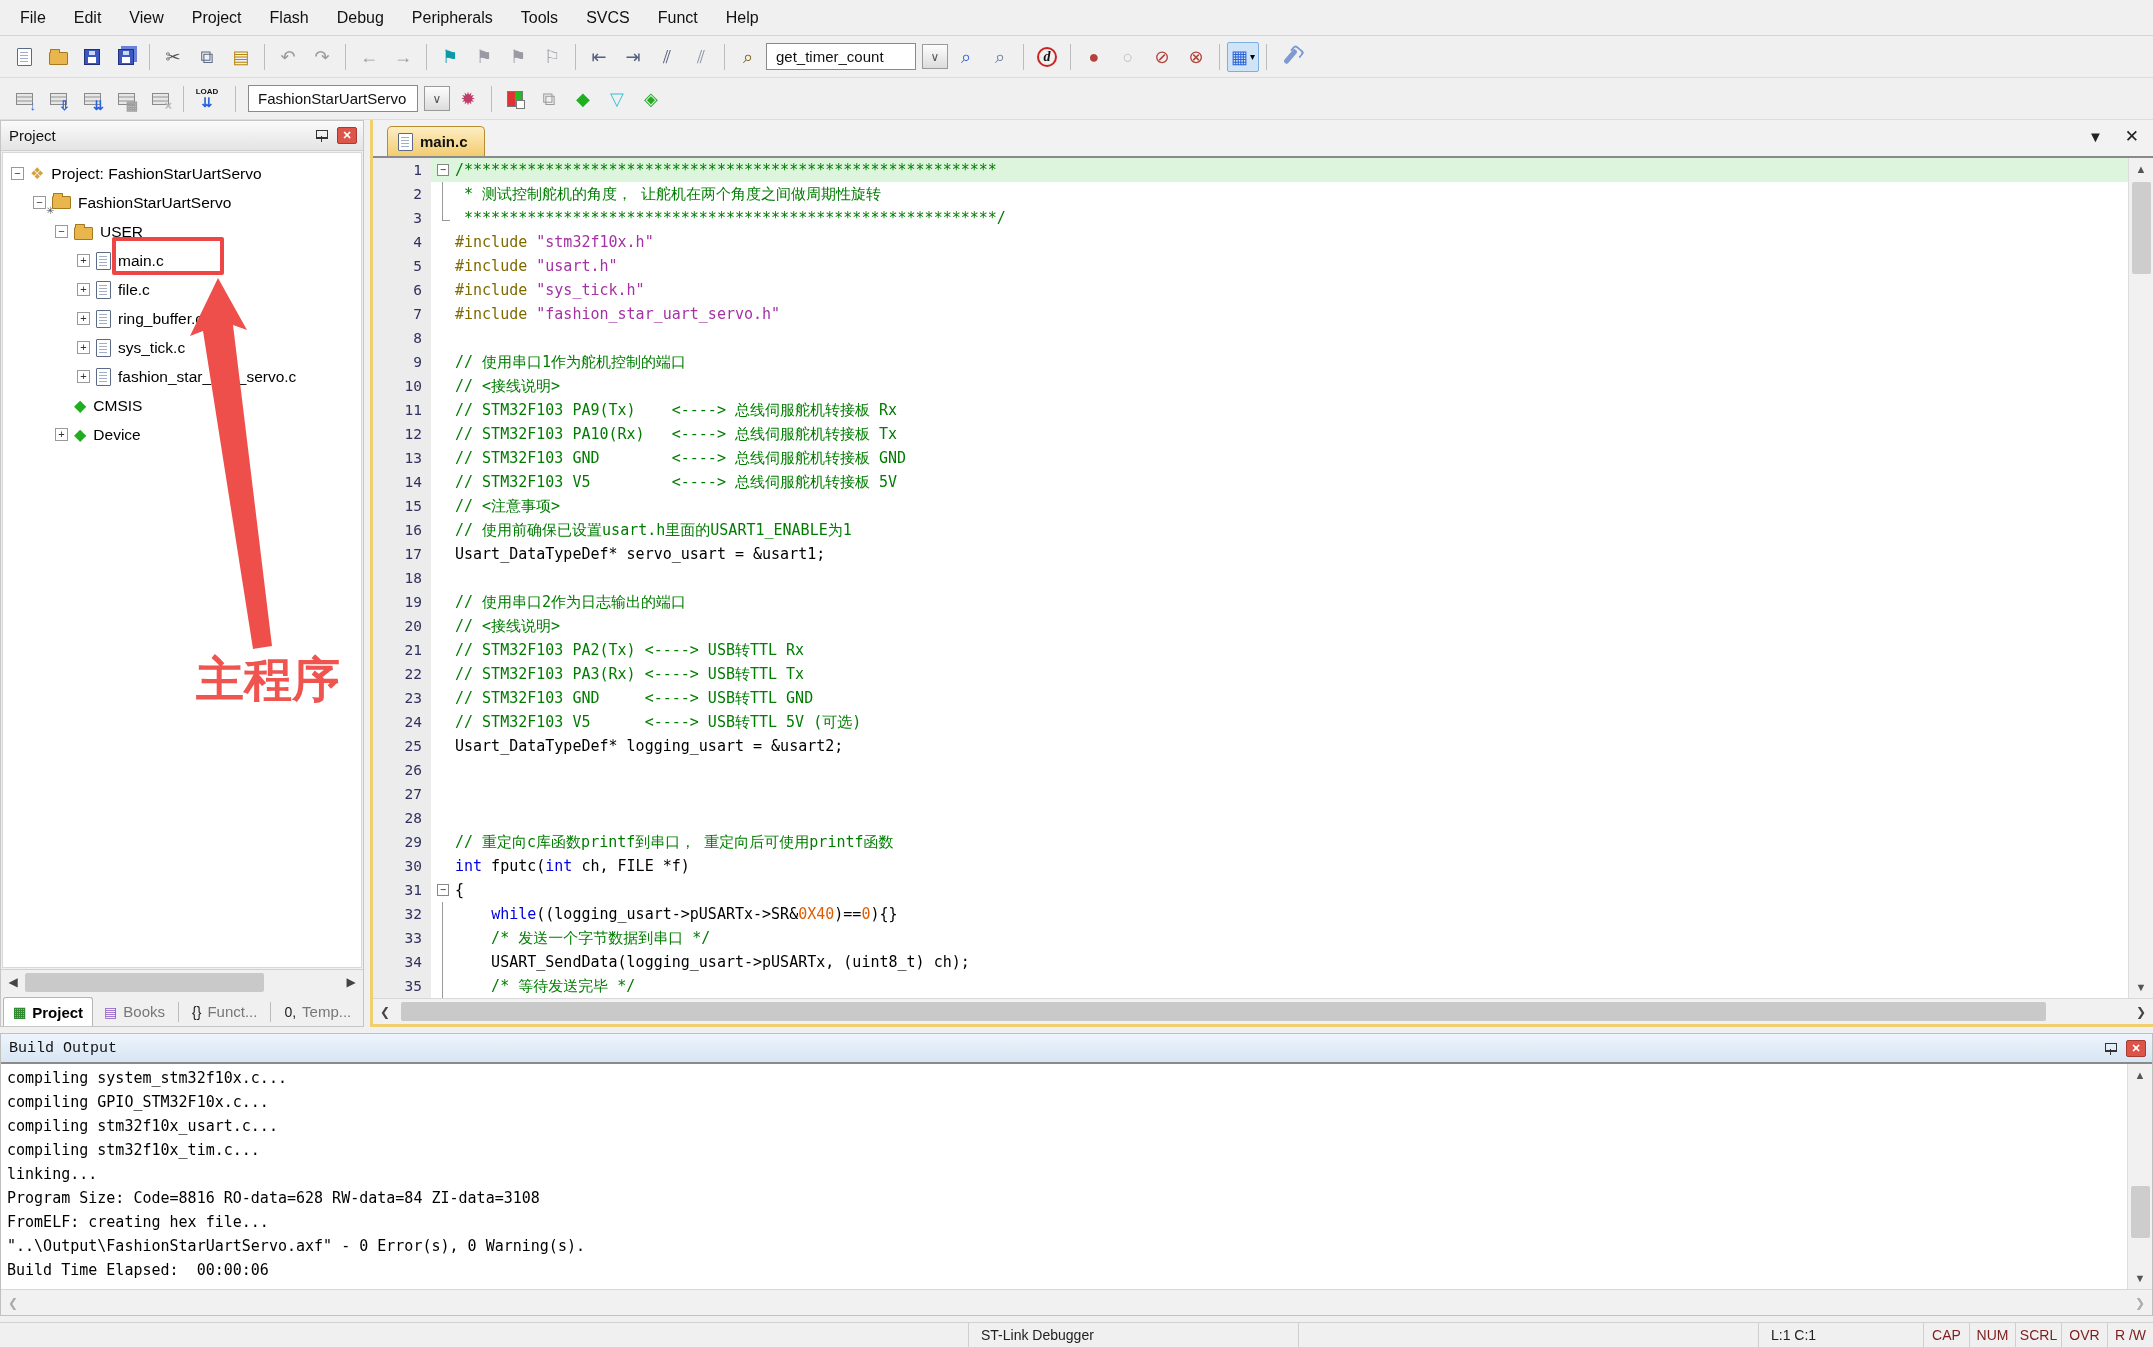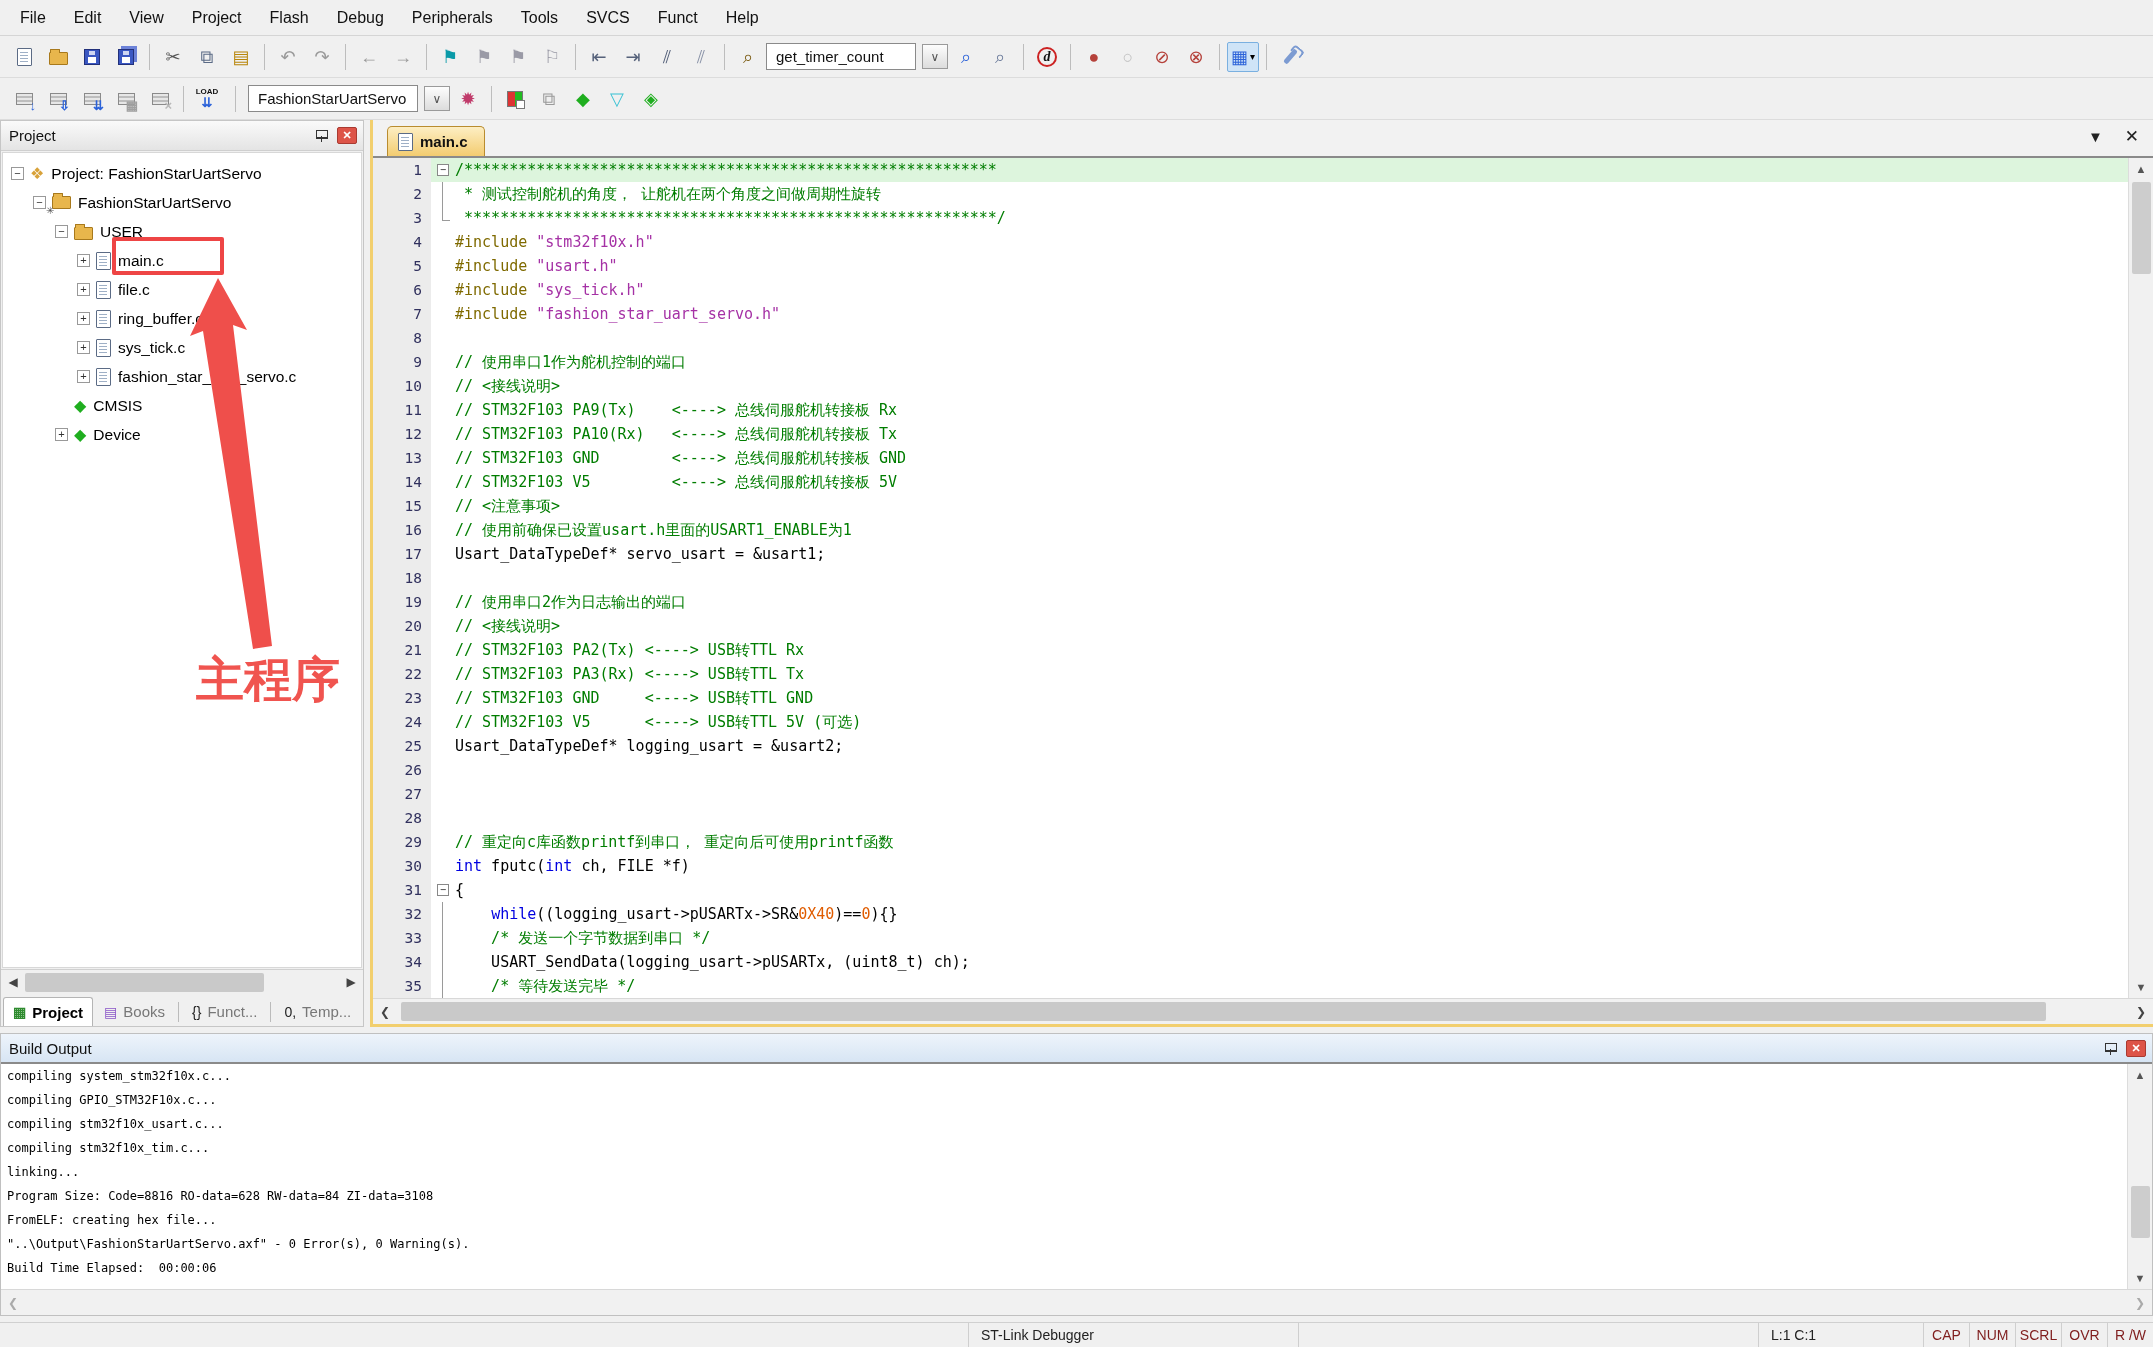--- a/index.html
+++ b/index.html
@@ -96,23 +96,23 @@
   .vthumb { position:absolute; left:3px; width:19px; background:#cdcdcd; border-radius:2px; }
   .hscroll { height:26px; display:flex; align-items:center; background:#f1f1f1; border-top:1px solid #d8d8d8; }
   .harrow { width:24px; height:26px; display:flex; align-items:center; justify-content:center; font-size:12px; color:#444; }
   .htrack { flex:1; height:100%; position:relative; }
   .hthumb { position:absolute; top:3px; height:19px; background:#c9c9c9; border-radius:2px; }
 
   
   .v-gap { height:6px; }
   .build { height:283px; display:flex; flex-direction:column; border:1px solid #c0c0c0; background:#fff; }
   .build-header { height:30px; display:flex; align-items:center; padding:0 6px 0 8px; background:linear-gradient(#eef4fb,#d7e5f4); border-bottom:2px solid #8a8a8a; font-size:15px; }
-  .build-header .title { flex:1; color:#111; }
+  .build-header .title { flex:1; color:#111;font-family:Liberation Mono, monospace; }
   .build-body { flex:1; display:flex; overflow:hidden; }
-  .build-lines { flex:1; padding:5px 0 0 6px; font-family:"DejaVu Sans Mono", monospace; font-size:12px; overflow:hidden; }
+  .build-lines { flex:1; padding:5px 0 0 6px; font-family:"DejaVu Sans Mono", monospace; font-size:15px; overflow:hidden; }
   .bline { height:24px; white-space:pre; }
 
   
   .statusbar { height:25px; display:flex; align-items:stretch; background:#f0f0f0; border-top:1px solid #d0d0d0; font-size:14px; color:#222; }
   .scell { display:flex; align-items:center; padding:0 12px; border-left:1px solid #cfcfcf; }
   .sflag { width:46px; justify-content:center; color:#7f1d1d; padding:0 4px; }
   .sspacer { flex:1; }
 
   
   .annotation { position:absolute; left:0; top:0; width:100%; height:100%; pointer-events:none; z-index:50; }

